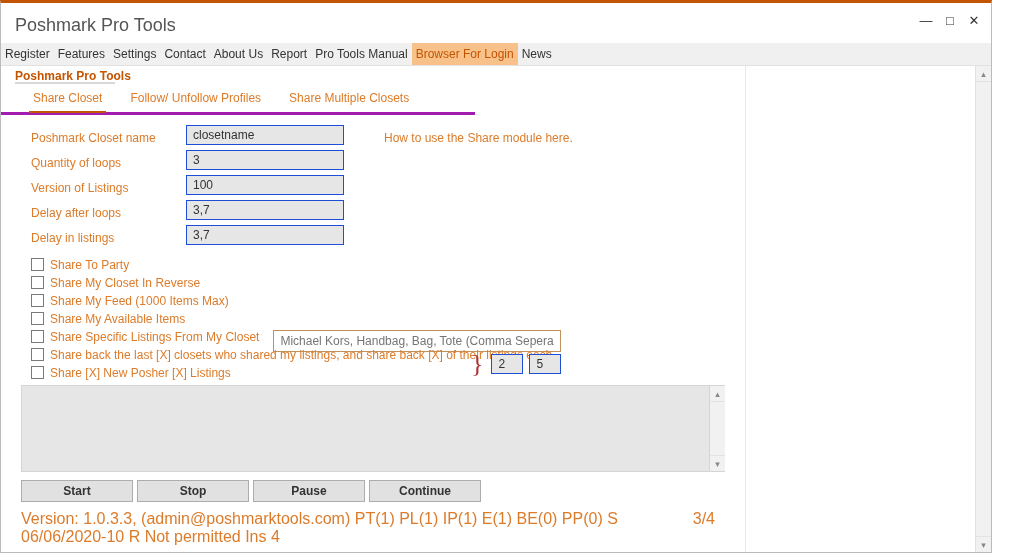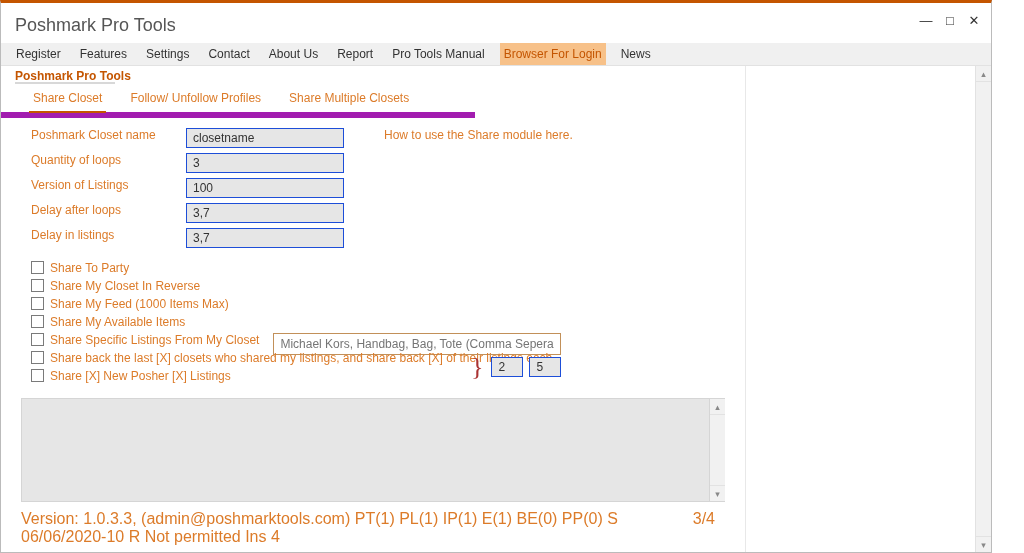--- a/index.html
+++ b/index.html
@@ -51,21 +51,20 @@
       background: #f0f0f0;
       border-bottom: 1px solid #e2e2e2;
       height: 23px;
       align-items: stretch;
     }
     .menu-item {
       padding: 4px 4px;
       color: #333;
       cursor: pointer;
       font-size: 12px;
-      margin-left: 11px;
     }
     .menu-item.browser {
       background: #f7c189;
       color: #c45500;
       font-weight: 400;
     }
     .content-row {
       display: flex;
       flex: 1;
       min-height: 0;
@@ -88,40 +87,40 @@
       position:absolute;
       bottom:-1px; left:14px;
       width:100px; height:2px;
       background:#d8d8d8;
     }
     .module-tabs {
       display: flex;
       padding-left: 28px;
       gap: 20px;
       margin-top: 4px;
-      border-bottom: 6px solid #a21caf;
+      border-bottom: 3px solid #a21caf;
       margin-right: 270px;
     }
     .mtab {
       padding: 4px 4px 6px 4px;
       color: #dc7b29;
       cursor: pointer;
       font-size: 12px;
     }
     .mtab.active {
       border-bottom: 2px solid #c45500;
       margin-bottom: -1px;
     }
     .form-area {
       padding: 10px 30px 6px 30px;
       position: relative;
     }
     .form-row {
       display: flex;
-      align-items: flex-start;
+      align-items: flex-end;
       margin-bottom: 5px;
     }
     .form-label {
       width: 155px;
       color: #dc7b29;
       font-size: 12px;
     }
     .txt {
       width: 158px;
       height: 20px;
@@ -309,20 +308,26 @@
 
       <div style="flex:1"></div>
 
       <div class="grey-block">
         <div class="scrollbar">
           <div class="scroll-up">▴</div>
           <div class="scroll-down">▾</div>
         </div>
       </div>
 
+      <div class="btn-row">
+        <button class="btn">Start</button>
+        <button class="btn">Stop</button>
+        <button class="btn">Pause</button>
+        <button class="btn">Continue</button>
+      </div>
 
       <div class="statusbar">
         <span>Version: 1.0.3.3, (admin@poshmarktools.com) PT(1) PL(1) IP(1) E(1) BE(0) PP(0) S 06/06/2020-10 R Not permitted Ins 4</span>
         <span>3/4</span>
       </div>
 
     </div>
 
     <div class="right-scroll">
       <div class="scrollbar">

